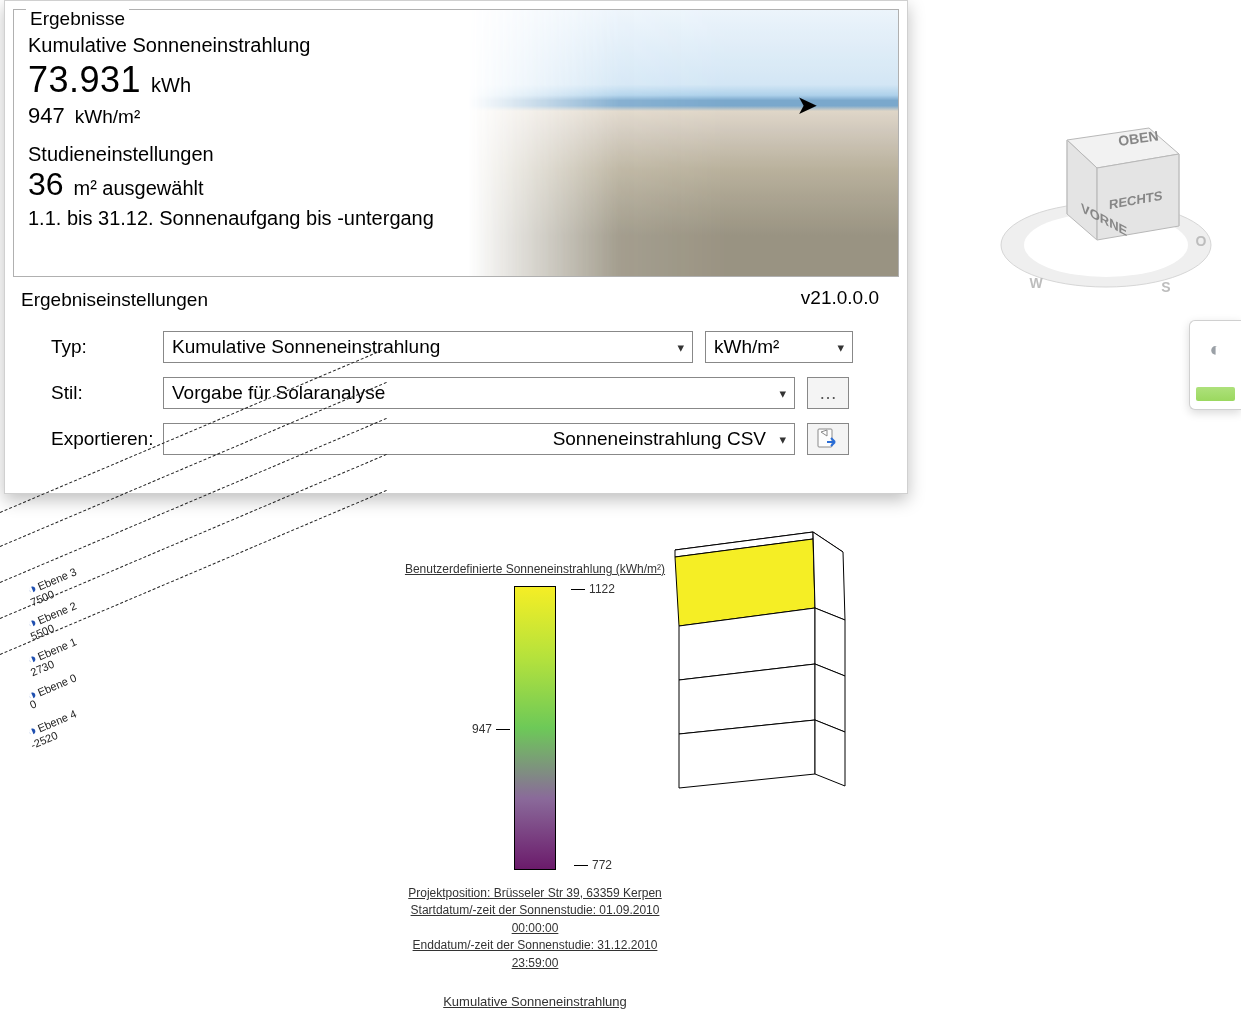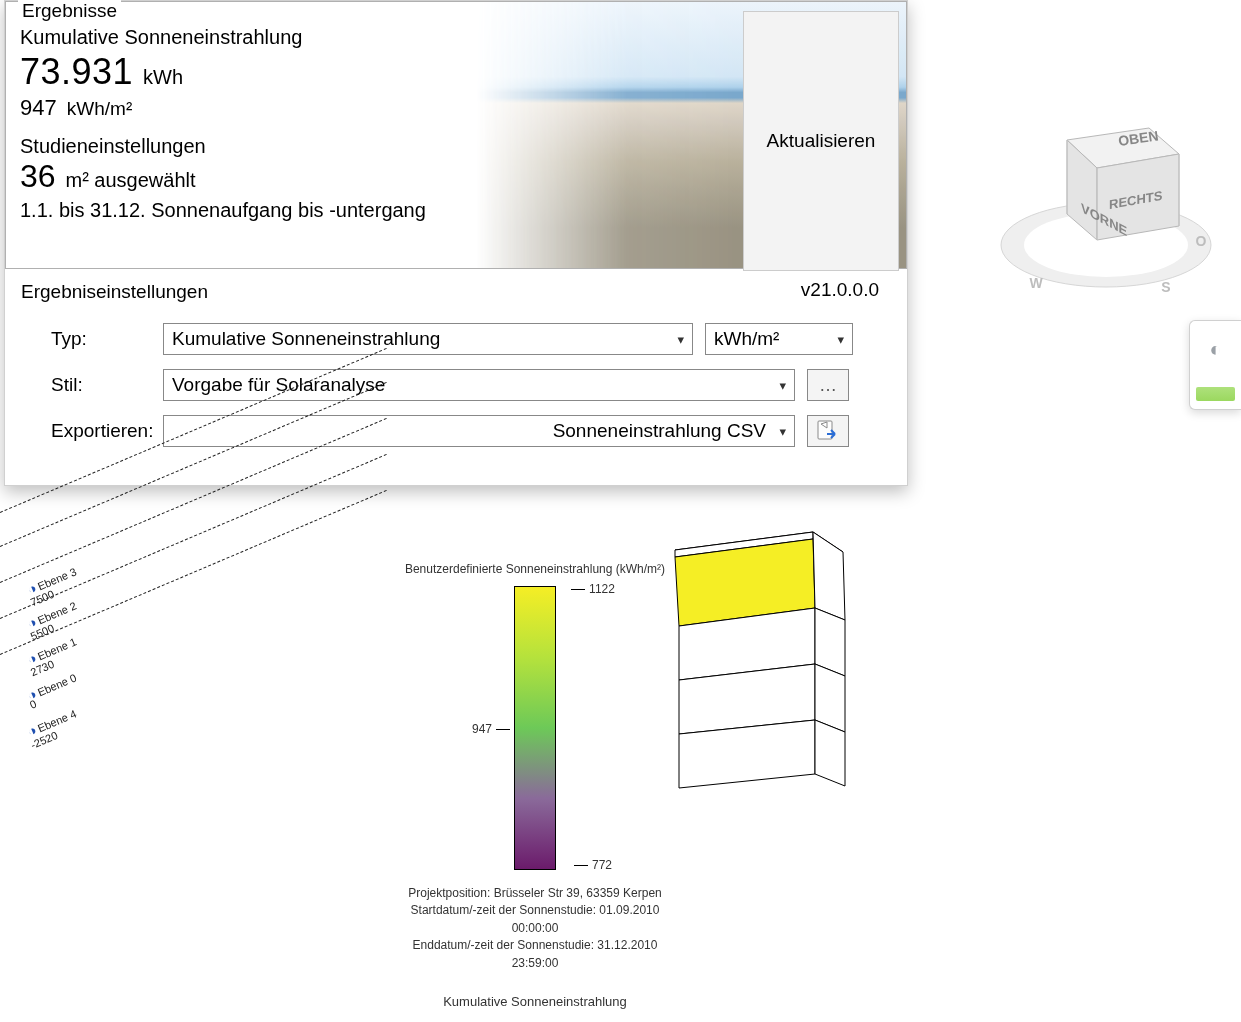--- a/index.html
+++ b/index.html
@@ -3,21 +3,21 @@
 <meta charset="utf-8">
 <style>
   * { box-sizing: border-box; }
   html, body { margin:0; padding:0; font-family: "Segoe UI", Arial, sans-serif; font-size:14px; color:#000; background:#fff; }
   .stage { position:relative; width:1241px; height:1022px; overflow:hidden; }
 
   
   .panel { position:absolute; left:4px; top:0; width:904px; background:#fff; border:1px solid #d0d0d0; box-shadow:0 6px 16px rgba(0,0,0,0.25); }
   .panel-inner { position:relative; padding:0; }
   .fieldset-legend { position:absolute; top:-2px; left:12px; background:#fff; padding:0 4px; font-size:19px; color:#000; }
-  .results-box { position:relative; margin:0; border:1px solid #b0b0b0; padding:8px 14px 14px 14px; height:268px; }
+  .results-box { position:relative; margin:8px; border:1px solid #b0b0b0; padding:8px 14px 14px 14px; height:268px; }
   .results-box .bg-illustration {
     position:absolute; right:0; top:0; bottom:0; width:430px; pointer-events:none;
     background: linear-gradient(180deg, #eaf3fb 0%, #cfe4f4 28%, #a6cde9 32%, #6c9fc7 34%, #6c9fc7 36%, #dcd2c2 38%, #cdc4b6 45%, #b2a992 60%, #a39b86 70%, #8f8875 85%);
     opacity:0.9;
     -webkit-mask-image: linear-gradient(90deg, rgba(0,0,0,0) 0%, rgba(0,0,0,0.9) 35%, #000 60%);
             mask-image: linear-gradient(90deg, rgba(0,0,0,0) 0%, rgba(0,0,0,0.9) 35%, #000 60%);
   }
   .cursor-arrow { position:absolute; right:80px; top:80px; font-size:26px; color:#000; }
   .h1 { font-size:20px; margin:0 0 2px 0; }
   .big-num { font-size:36px; letter-spacing:0.5px; }
@@ -43,21 +43,21 @@
   .chevron { position:absolute; right:8px; top:50%; transform:translateY(-50%); font-size:13px; color:#333; pointer-events:none; }
   .icon-btn { width:42px; height:32px; border:1px solid #888; background:#f4f4f4; display:flex; align-items:center; justify-content:center; font-size:18px; color:#555; cursor:pointer; }
 
   
   .levels { position:absolute; left:0; top:498px; width:430px; height:270px; }
   .level-line { position:absolute; left:0; width:420px; border-top:1.5px dashed #222; transform-origin: left center; }
   .level-tag { font-size:11px; color:#222; position:absolute; }
   .level-tag .sym { color:#2050b0; font-size:14px; margin-right:2px; }
 
   
-  .legend-block { position:absolute; left:390px; top:562px; width:290px; text-align:center; font-size:12px; color:#333; }
+  .legend-block { position:absolute; left:390px; top:562px; width:290px; text-align:center; font-size:12px; color:#333;text-decoration:underline; }
   .legend-title { font-size:12px; margin-bottom:10px; }
   .scale-wrap { display:inline-flex; align-items:flex-start; }
   .scale { width:42px; height:284px; background: linear-gradient(180deg, #f5ee25 0%, #b5e23c 25%, #6dc958 50%, #8a6a9a 75%, #6b1b6b 100%); border:1px solid #000; position:relative; }
   .tick { position:absolute; font-size:12px; color:#333; width:70px; }
   .tick .tline { display:inline-block; width:14px; border-top:1px solid #000; vertical-align:middle; margin:0 4px; }
   .legend-foot { font-size:12px; margin-top:12px; line-height:1.45; color:#333; }
   .legend-foot2 { font-size:13px; margin-top:22px; color:#333; }
 
   
   .bld { position:absolute; left:663px; top:530px; }
@@ -100,27 +100,20 @@
 
           <div class="study-head">Studieneinstellungen</div>
           <div>
             <span class="study-num">36</span>
             <span style="font-size:20px; margin-left:6px;">m² ausgewählt</span>
           </div>
           <div class="study-line2">1.1. bis 31.12. Sonnenaufgang bis -untergang</div>
         </div>
       </div>
 
-      <div class="right-col">
-        <div class="small-btns">
-          <div class="small-btn"></div>
-          <div class="small-btn"></div>
-        </div>
-        <button class="aktualisieren">Aktualisieren</button>
-      </div>
 
       <div class="settings">
         <span class="settings-legend">Ergebniseinstellungen</span>
         <span class="version">v21.0.0.0</span>
 
         <div class="row">
           <label>Typ:</label>
           <div class="select" style="width:530px;">
             <span>Kumulative Sonneneinstrahlung</span>
             <span class="chevron">▾</span>

